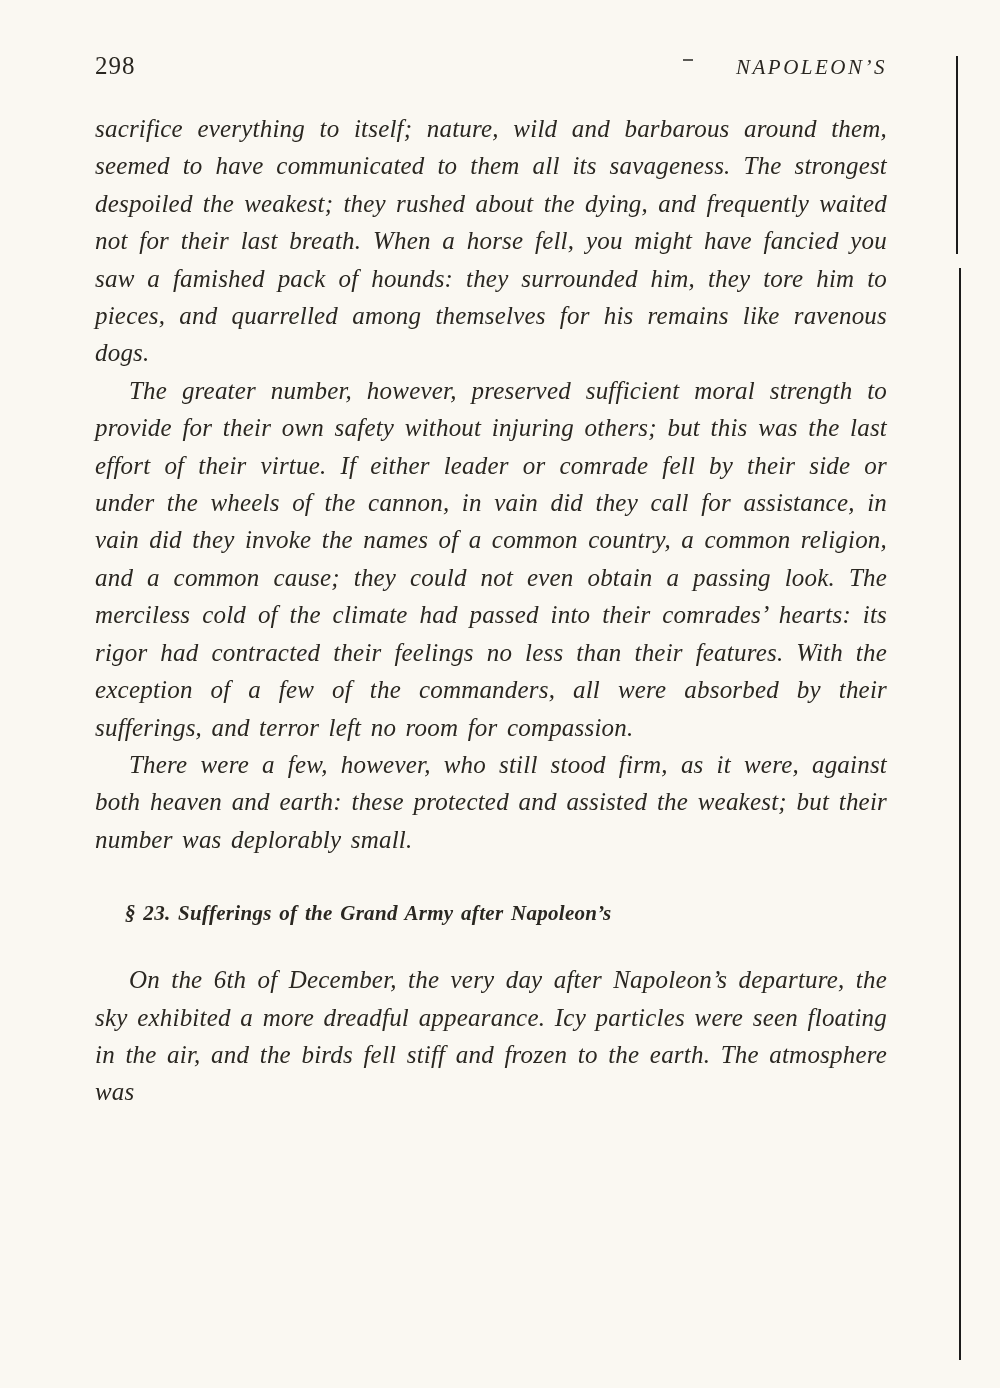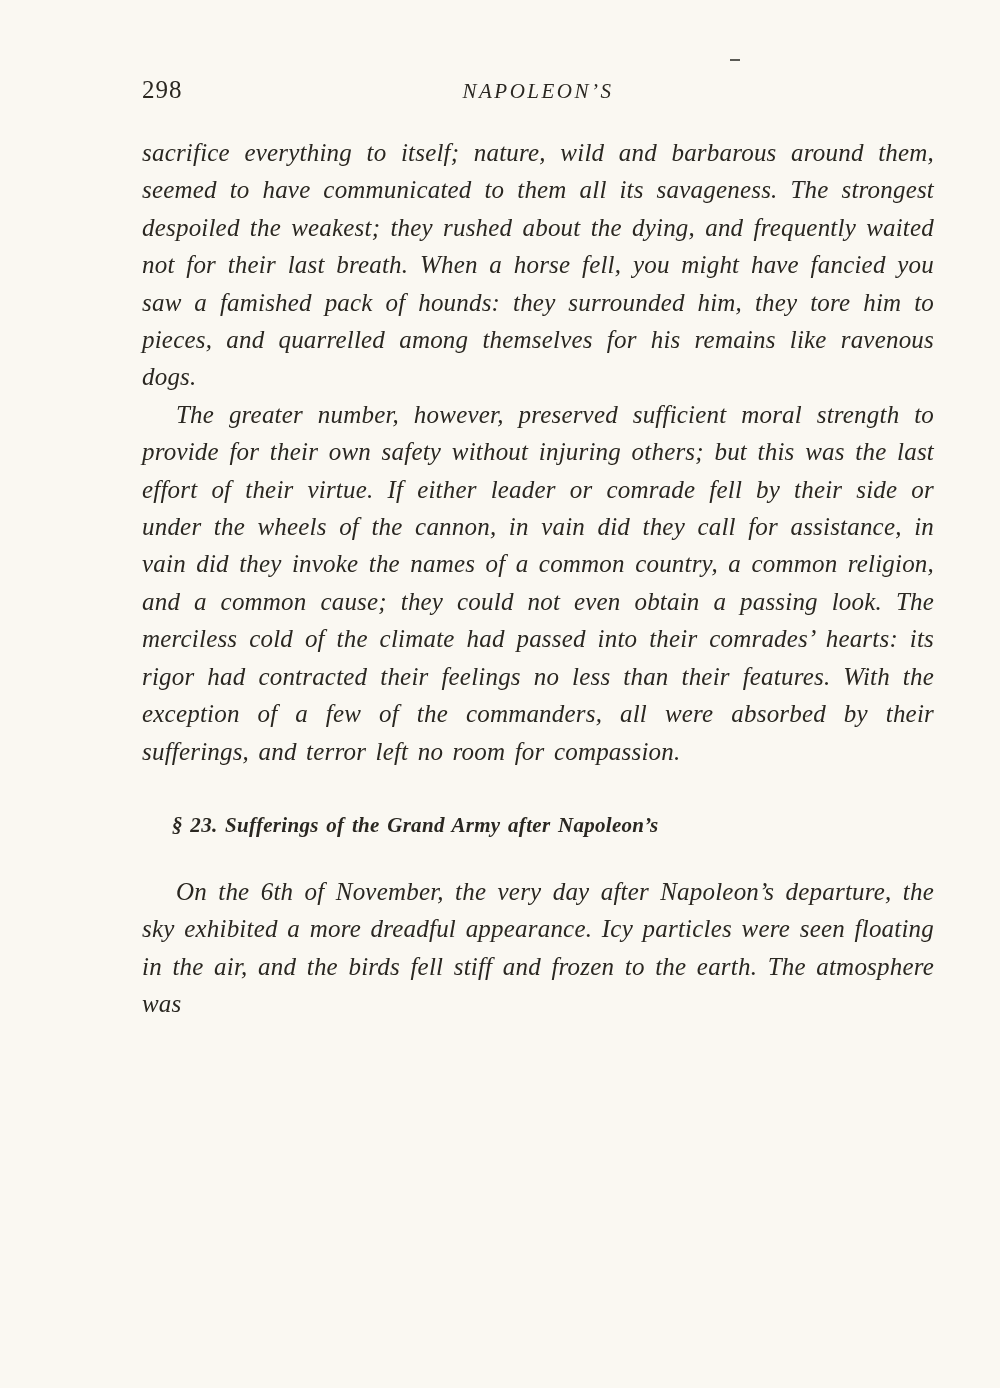--- a/index.html
+++ b/index.html
@@ -11,22 +11,21 @@
     height: 1388px;
     background: #faf8f2;
     position: relative;
     overflow: hidden;
     font-family: "Liberation Serif", serif;
     color: #2a2721;
   }
   .page {
     position: absolute;
     inset: 0;
-    padding-top: 76px;
-    margin-left: 47px;
+    padding-top: 52px;
   }
   .content {
     width: 792px;
     margin-left: 95px;
     position: relative;
   }
   .header-row {
     position: relative;
     height: 44px;
   }
@@ -35,21 +34,21 @@
     left: 0;
     top: 0;
     font-size: 25px;
     letter-spacing: 1px;
   }
   .running-header {
     position: absolute;
     left: 0;
     right: 0;
     top: 3px;
-    text-align: center;
+    text-align: right;
     font-style: italic;
     font-size: 21px;
     letter-spacing: 2.5px;
   }
   .body-text {
     margin-top: 14px;
     font-size: 25px;
     line-height: 37.4px;
     letter-spacing: 0.2px;
     word-spacing: 3px;
@@ -103,26 +102,27 @@
   <div class="content">
 
     <div class="header-row">
       <span class="page-number">298</span>
       <span class="running-header">NAPOLEON’S</span>
     </div>
 
     <div class="body-text">
       <p class="no-indent">sacrifice everything to itself; nature, wild and barbarous around them, seemed to have communicated to them all its savageness.  The strongest despoiled the weakest; they rushed about the dying, and frequently waited not for their last breath.  When a horse fell, you might have fancied you saw a famished pack of hounds: they surrounded him, they tore him to pieces, and quarrelled among themselves for his remains like ravenous dogs.</p>
       <p>The greater number, however, preserved sufficient moral strength to provide for their own safety without injuring others; but this was the last effort of their virtue.  If either leader or comrade fell by their side or under the wheels of the cannon, in vain did they call for assistance, in vain did they invoke the names of a common country, a common religion, and a common cause; they could not even obtain a passing look.  The merciless cold of the climate had passed into their comrades’ hearts: its rigor had contracted their feelings no less than their features.  With the exception of a few of the commanders, all were absorbed by their sufferings, and terror left no room for compassion.</p>
+      <p>There were a few, however, who still stood firm, as it were, against both heaven and earth: these protected and assisted the weakest; but their number was deplorably small.</p>
 
       <h2 class="section-heading">
         <span>§ 23.  Sufferings of the Grand Army after Napoleon’s</span><br>
       </h2>
 
-      <p>On the 6th of November, the very day after Napoleon’s departure, the sky exhibited a more dreadful appearance. Icy particles were seen floating in the air, and the birds fell stiff and frozen to the earth.  The atmosphere was</p>
+      <p>On the 6th of December, the very day after Napoleon’s departure, the sky exhibited a more dreadful appearance. Icy particles were seen floating in the air, and the birds fell stiff and frozen to the earth.  The atmosphere was</p>
     </div>
 
   </div>
 
   <div class="scan-line seg1"></div>
   <div class="scan-line seg2"></div>
   <div class="scan-dash"></div>
 </div>
 
 </body></html>

